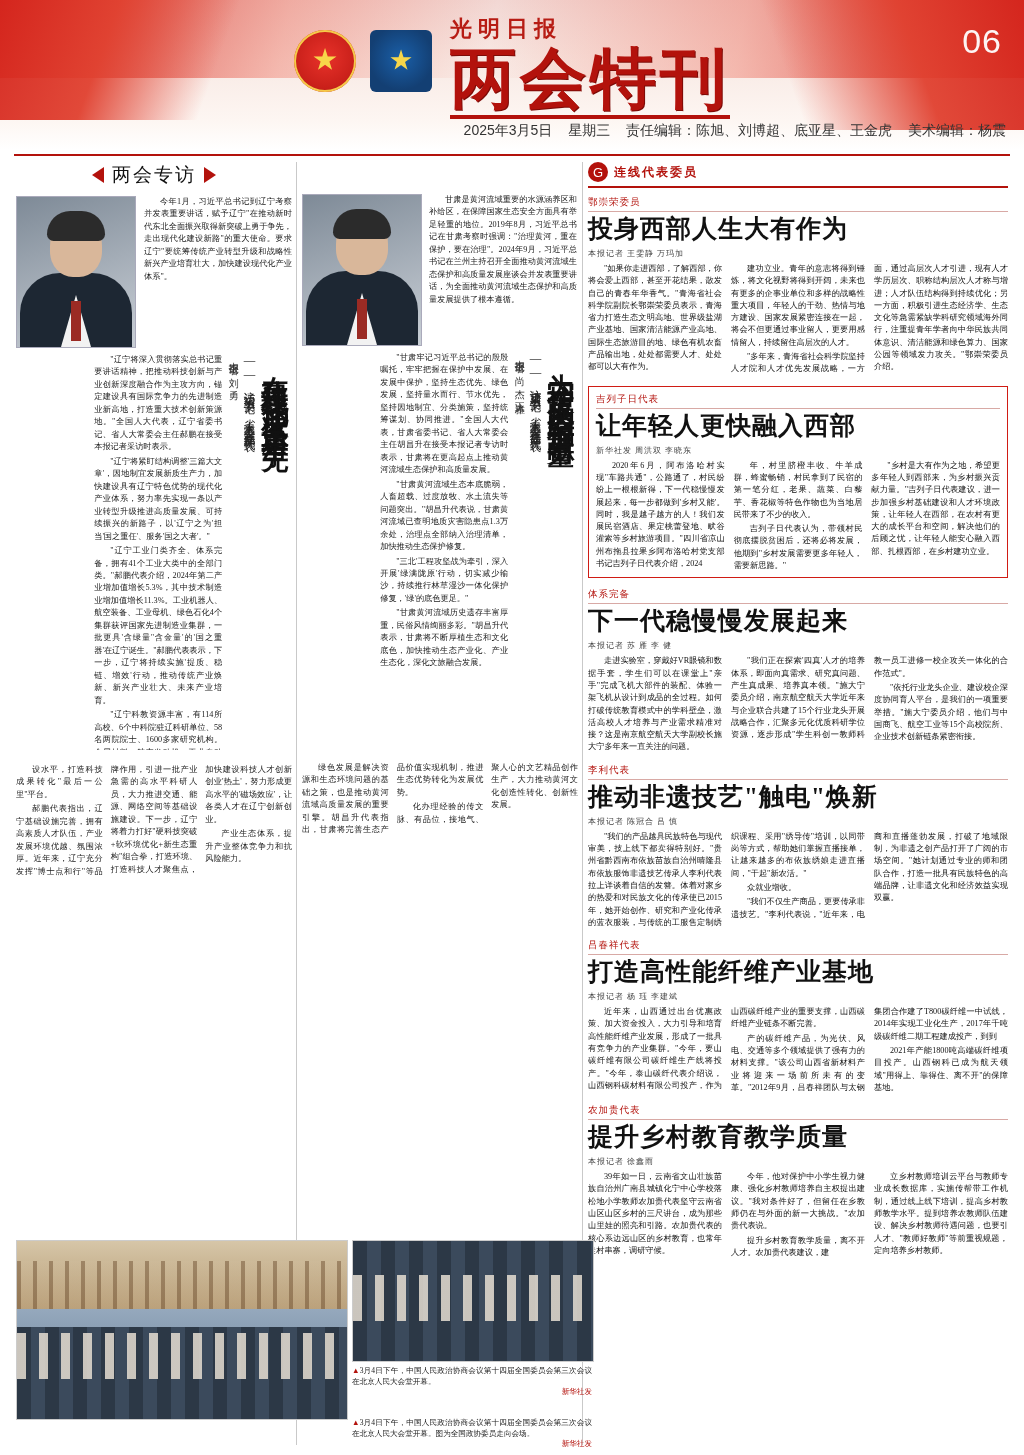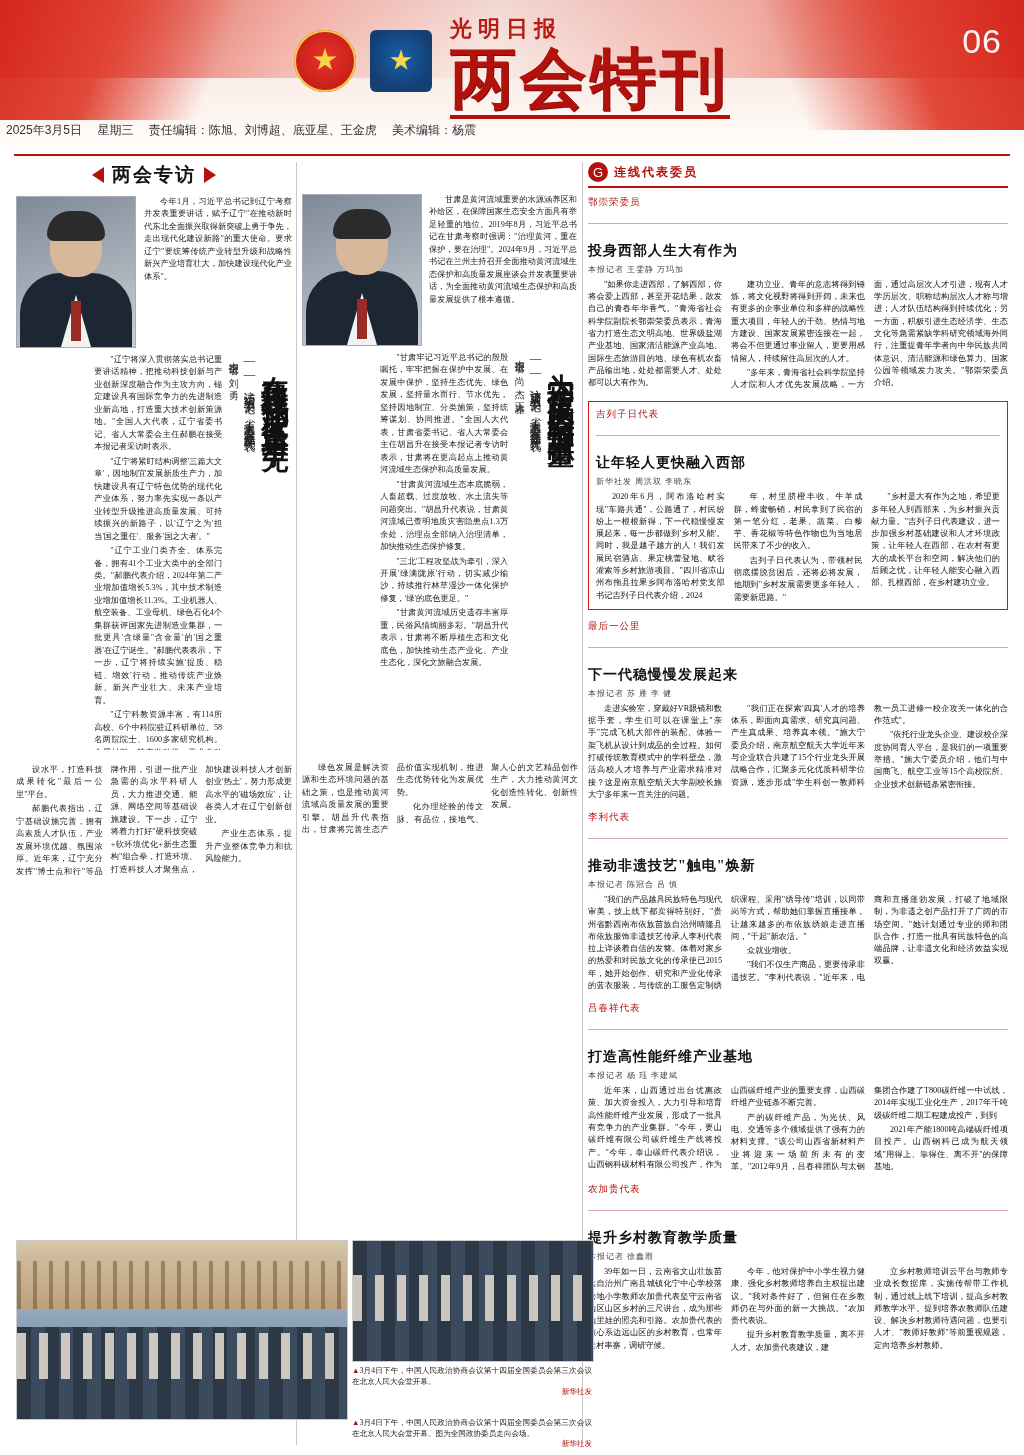--- a/index.html
+++ b/index.html
@@ -18,36 +18,36 @@
   .emblem{width:62px;height:62px;border-radius:50%;background:radial-gradient(circle at 50% 45%,#e8322a 0%,#c9201a 65%,#9e1612 100%);
       position:relative;margin-top:16px;box-shadow:0 0 0 2px #f5c94a inset;}
   .emblem:after{content:"★";position:absolute;left:50%;top:50%;transform:translate(-50%,-55%);color:#f7d64a;font-size:26px;}
   .emblem2{width:62px;height:62px;border-radius:6px;background:radial-gradient(circle at 50% 45%,#1a5fa8 0%,#133f73 70%);position:relative;margin-top:16px;margin-left:14px;}
   .emblem2:after{content:"★";position:absolute;left:50%;top:48%;transform:translate(-50%,-50%);color:#f7d64a;font-size:24px;}
   .title-wrap{margin-left:18px;text-align:left;}
   .gmrb{font-size:22px;color:#b71c14;letter-spacing:6px;font-weight:bold;}
   .bigtitle{font-size:66px;font-weight:bold;color:#b3120c;letter-spacing:4px;line-height:1.05;
       text-shadow:1px 1px 0 #7d0b07;}
   .underline{height:4px;background:#b3120c;margin-top:2px;}
-  .mh-meta{position:absolute;left:0;right:0;top:122px;text-align:left;font-size:12px;color:#333;font-family:"Liberation Sans",sans-serif;}
+  .mh-meta{position:absolute;left:0;right:12px;top:122px;text-align:right;font-size:14px;color:#333;font-family:"Liberation Sans",sans-serif;}
   .mh-meta span{margin:0 6px;}
 
   
   .page{position:absolute;top:150px;left:0;width:1024px;height:1305px;}
   .rule-top{position:absolute;left:14px;right:14px;top:4px;height:2px;background:#b3120c;}
 
   
   .colA{position:absolute;left:16px;top:12px;width:276px;}
   .colB{position:absolute;left:302px;top:12px;width:276px;}
   .colC{position:absolute;left:588px;top:12px;width:420px;}
   .zf-banner{display:flex;justify-content:center;align-items:center;gap:8px;margin-bottom:8px;}
   .zf-banner .tri{width:0;height:0;border-top:8px solid transparent;border-bottom:8px solid transparent;}
   .zf-banner .tl{border-right:12px solid #b3120c;}
   .zf-banner .tr{border-left:12px solid #b3120c;}
-  .zf-text{font-size:19px;font-weight:bold;letter-spacing:2px;color:#111;}
+  .zf-text{font-size:19px;font-weight:normal;letter-spacing:2px;color:#111;}
 
   .portrait{width:118px;height:150px;background:linear-gradient(160deg,#7e8a97,#c9cfd6);position:relative;overflow:hidden;border:1px solid #aab;}
   .portrait .head{position:absolute;left:50%;top:22px;transform:translateX(-50%);width:52px;height:58px;border-radius:46% 46% 44% 44%;background:#d9b79a;}
   .portrait .hair{position:absolute;left:50%;top:14px;transform:translateX(-50%);width:58px;height:30px;border-radius:28px 28px 8px 8px;background:#2b2b2b;}
   .portrait .body{position:absolute;left:50%;bottom:0;transform:translateX(-50%);width:112px;height:74px;background:#1d2733;border-radius:40px 40px 0 0;}
   .portrait .shirt{position:absolute;left:50%;bottom:0;transform:translateX(-50%);width:30px;height:52px;background:#f2f2f2;clip-path:polygon(50% 0,100% 100%,0 100%);}
   .portrait .tie{position:absolute;left:50%;bottom:6px;transform:translateX(-50%);width:10px;height:40px;background:#9b2b24;}
 
   .vtitle{writing-mode:vertical-rl;text-orientation:upright;font-size:27px;font-weight:bold;letter-spacing:5px;line-height:1.28;}
   .vsub{writing-mode:vertical-rl;text-orientation:upright;font-size:11.5px;letter-spacing:2px;line-height:1.5;color:#222;}
@@ -58,22 +58,22 @@
 
   .mini-cols{column-gap:8px;}
   .c3{column-count:3;}
 
   
   .lianxian{display:flex;align-items:center;gap:6px;border-bottom:2px solid #b3120c;padding-bottom:4px;margin-bottom:8px;}
   .lx-circle{width:20px;height:20px;border-radius:50%;background:#b3120c;color:#fff;font-size:13px;display:flex;align-items:center;justify-content:center;font-family:"Liberation Sans",sans-serif;}
   .lx-text{font-size:12px;font-weight:bold;color:#b3120c;letter-spacing:2px;}
 
   .item{margin-bottom:10px;}
-  .item .who{font-size:9.5px;color:#b3120c;border-bottom:1px solid #d8a9a5;padding-bottom:14px;margin-bottom:19px;letter-spacing:1px;}
-  .item .h{font-size:14px;font-weight:bold;letter-spacing:1px;line-height:1.2;margin:2px 0 4px;}
+  .item .who{font-size:9.5px;color:#b3120c;border-bottom:1px solid #d8a9a5;padding-bottom:2px;margin-bottom:2px;letter-spacing:1px;}
+  .item .h{font-size:25px;font-weight:bold;letter-spacing:1px;line-height:1.2;margin:2px 0 4px;}
   .item .by{font-size:8px;color:#444;margin-bottom:4px;letter-spacing:1px;}
   .item .cols{column-count:3;column-gap:9px;font-size:8.2px;line-height:1.5;text-align:justify;}
   .item .cols p{margin:0 0 2px;text-indent:16px;}
   .boxed{border:1.6px solid #d01c14;padding:6px 7px 5px;margin:6px 0 10px;}
 
   
   .photos{position:absolute;left:16px;top:1090px;width:576px;height:200px;}
   .photo{position:absolute;border:1px solid #ccc;overflow:hidden;}
   .ph1{left:0;top:0;width:330px;height:178px;background:linear-gradient(180deg,#b9c7d6 0%,#8fa3b8 45%,#6d7f93 100%);}
   .ph2{left:336px;top:0;width:240px;height:120px;background:linear-gradient(180deg,#c9b79a 0%,#9c8667 100%);}
@@ -219,21 +219,21 @@
       <div class="by">新华社发 周洪双 李晓东</div>
       <div class="cols">
         <p>2020年6月，阿布洛哈村实现"车路共通"，公路通了，村民纷纷上一根根新得，下一代稳慢慢发展起来，每一步都做到'乡村又能'。同时，我是越子越方的人！我们发展民宿酒店、果定桃蕾登地、畎谷灌索等乡村旅游项目。"四川省凉山州布拖县拉果乡阿布洛哈村党支部书记吉列子日代表介绍，2024</p>
         <p>年，村里脐橙丰收、牛羊成群，蜂蜜畅销，村民拿到了民宿的第一笔分红，老果、蔬菜、白藜芋、香花椒等特色作物也为当地居民带来了不少的收入。</p>
         <p>吉列子日代表认为，带领村民彻底摆脱贫困后，还将必将发展，他期到"乡村发展需要更多年轻人，需要新思路。"</p>
         <p>"乡村是大有作为之地，希望更多年轻人到西部来，为乡村振兴贡献力量。"吉列子日代表建议，进一步加强乡村基础建设和人才环境政策，让年轻人在西部，在农村有更大的成长平台和空间，解决他们的后顾之忧，让年轻人能安心融入西部、扎根西部，在乡村建功立业。</p>
       </div>
     </div>
 
     <div class="item">
-      <div class="who">最后一公里</div>
+      <div class="who">体系完备</div>
       <div class="h">下一代稳慢慢发展起来</div>
       <div class="by">本报记者 苏 雁 李 健</div>
       <div class="cols">
         <p>走进实验室，穿戴好VR眼镜和数据手套，学生们可以在课堂上"亲手"完成飞机大部件的装配、体验一架飞机从设计到成品的全过程。如何打破传统教育模式中的学科壁垒，激活高校人才培养与产业需求精准对接？这是南京航空航天大学副校长施大宁多年来一直关注的问题。</p>
         <p>"我们正在探索'四真'人才的培养体系，即面向真需求、研究真问题、产生真成果、培养真本领。"施大宁委员介绍，南京航空航天大学近年来与企业联合共建了15个行业龙头开展战略合作，汇聚多元化优质科研学位资源，逐步形成"学生科创一教师科教一员工进修一校企攻关一体化的合作范式"。</p>
         <p>"依托行业龙头企业、建设校企深度协同育人平台，是我们的一项重要举措。"施大宁委员介绍，他们与中国商飞、航空工业等15个高校院所、企业技术创新链条紧密衔接。</p>
       </div>
     </div>
 
     <div class="item">

